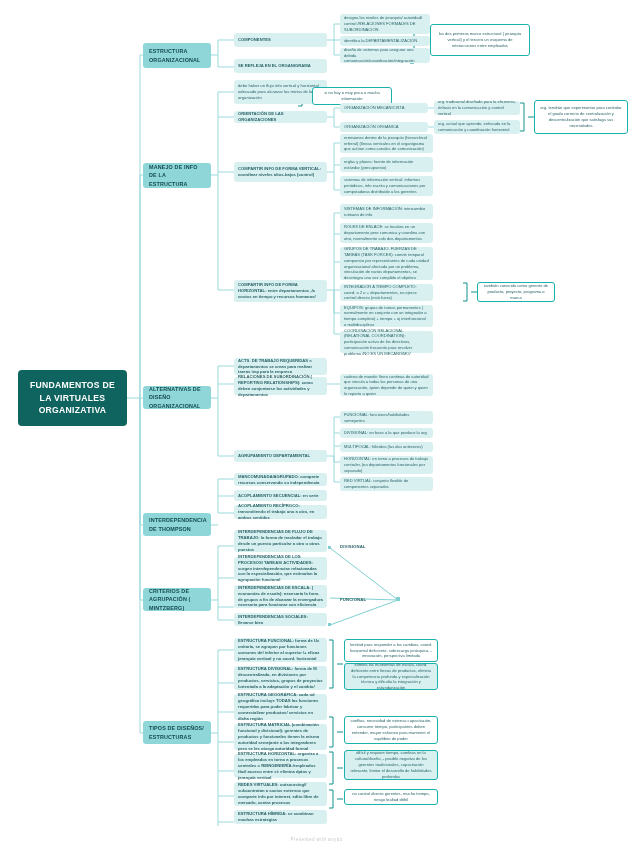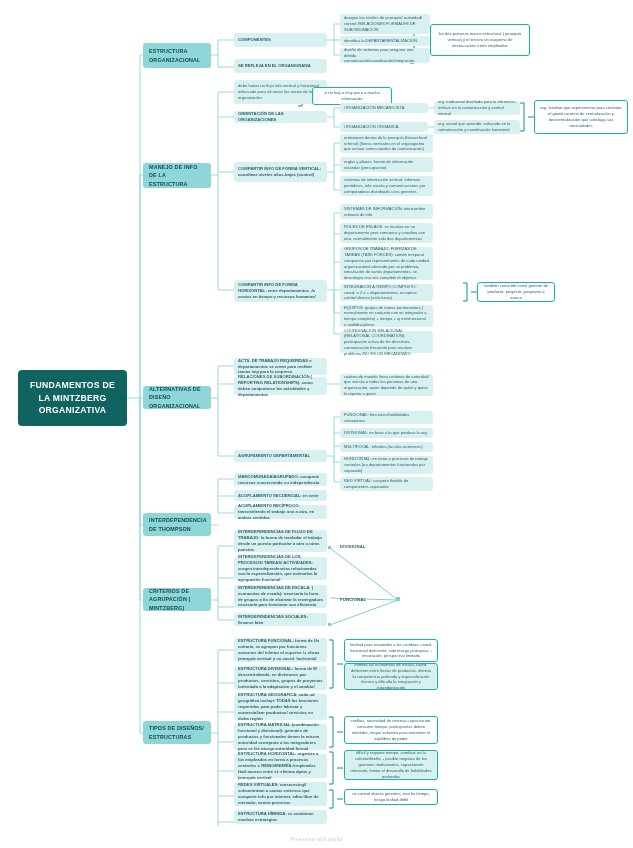--- a/index.html
+++ b/index.html
@@ -167,21 +167,21 @@
       <path d="M337,664 h6"></path>
       <path d="M329,717 h4 v30 h-4"></path>
       <path d="M337,732 h6"></path>
       <path d="M329,752 h4 v32 h-4"></path>
       <path d="M337,768 h6"></path>
       <path d="M329,790 h4 v18 h-4"></path>
       <path d="M337,799 h6"></path>
     </g>
   </svg>
 
-  <div class="node root" style="left:18px;top:370px;width:109px;height:56px;">FUNDAMENTOS DE LA MINTZBERG ORGANIZATIVA</div>
+  <div class="node root" style="left:18px;top:370px;width:109px;height:56px;">FUNDAMENTOS DE LA VIRTUALES ORGANIZATIVA</div>
 
   <div class="node l1" style="left:143px;top:43px;width:68px;height:25px;">ESTRUCTURA ORGANIZACIONAL</div>
 
   <div class="node l2 cap" style="left:234px;top:33px;width:93px;height:14px;">COMPONENTES</div>
   <div class="node l2 cap" style="left:234px;top:59px;width:93px;height:14px;">SE REFLEJA EN EL ORGANIGRAMA</div>
 
   <div class="node l3" style="left:340px;top:14px;width:90px;height:20px;">designa los niveles de jerarquía/ autoridad/ control /RELACIONES FORMALES DE SUBORDINACIÓN</div>
   <div class="node l3" style="left:340px;top:36px;width:90px;height:10px;">identifica la DEPARTAMENTALIZACIÓN</div>
   <div class="node l3" style="left:340px;top:48px;width:90px;height:15px;">diseño de sistemas para asegurar una debida comunicación/coordinación/integración</div>
 

